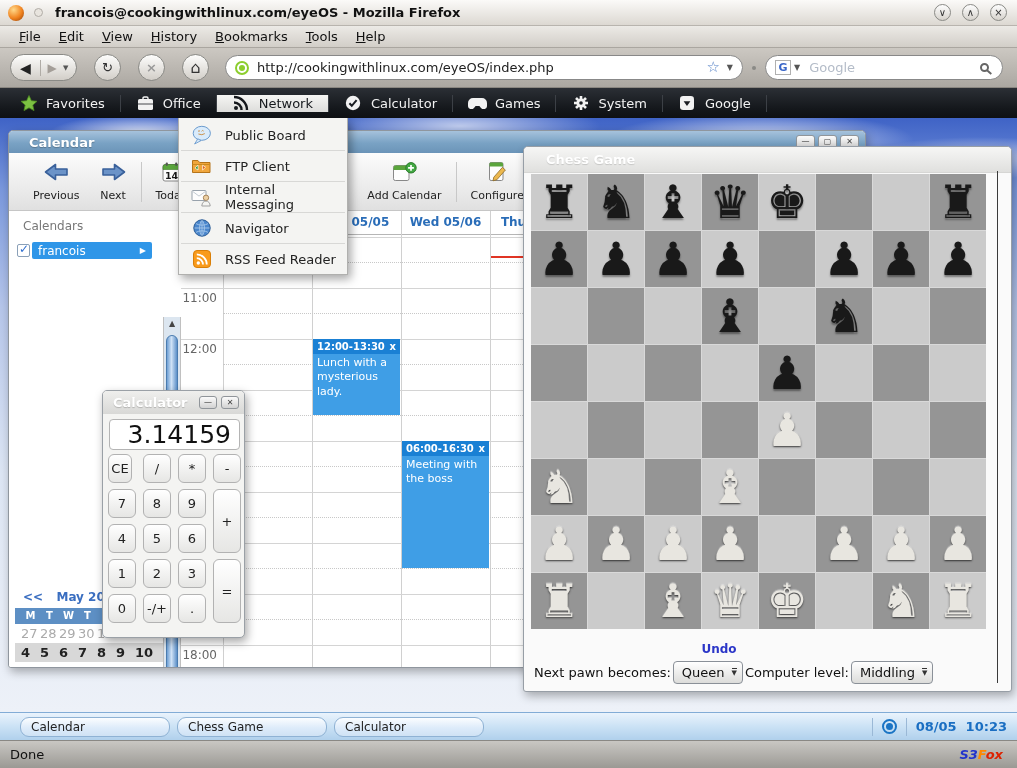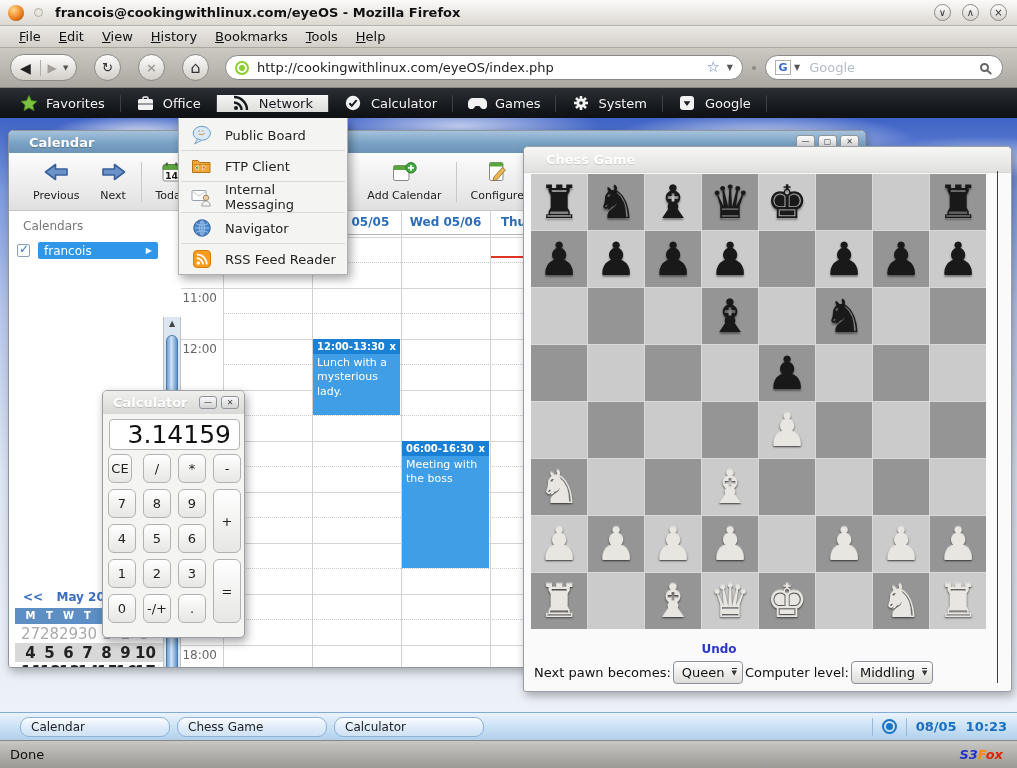--- a/index.html
+++ b/index.html
@@ -70,21 +70,21 @@
 .cal-titlebar{height:22px;border-radius:4px 4px 0 0;background:linear-gradient(#a6c2dc,#79a2c4 55%,#6b94b8);display:flex;align-items:center;padding-left:20px;color:#fff;font-weight:bold;text-shadow:0 1px 1px rgba(0,0,0,.25)}
 .cal-winbtns{position:absolute;right:6px;top:4px;display:flex;gap:3px}
 .mini-wbtn{width:19px;height:14px;border:1px solid #90959a;border-radius:3px;background:linear-gradient(#fbfbfb,#d2d2d2);font-size:8px;color:#444;display:flex;align-items:center;justify-content:center;line-height:1}
 .cal-toolbar{position:absolute;left:0;top:22px;right:0;height:58px;background:linear-gradient(#fcfcfc,#e9e9e9 70%,#e0e0e0);border-bottom:1px solid #c6c6c6;display:flex;align-items:center;padding-left:14px}
 .tb-item{display:flex;flex-direction:column;align-items:center;justify-content:center;gap:3px;padding:0 10px;font-size:11px;color:#222;height:100%}
 .tb-sep{width:1px;height:40px;background:#c8c8c8;margin:0 4px}
 .tb-gap{width:160px}
 .cal-body{position:absolute;left:0;top:80px;right:0;bottom:0;background:#fff;overflow:hidden;border-radius:0 0 3px 3px}
 .cal-sidebar{position:absolute;left:0;top:0;width:154px;bottom:0;background:#fff}
 .side-heading{position:absolute;left:14px;top:8px;color:#777;font-size:12px}
-.cal-row{position:absolute;left:8px;top:31px;display:flex;align-items:center;gap:8px}
+.cal-row{position:absolute;left:8px;top:31px;display:flex;align-items:center;gap:2px}
 .cb{width:13px;height:13px;border:1px solid #8aa0b8;border-radius:2px;background:#fff;position:relative}
 .cb::after{content:'✓';position:absolute;left:1px;top:-3px;font-size:12px;color:#2f6fd0;font-weight:bold}
 .cal-pill{width:120px;height:17px;background:#2f96e8;border-radius:2px;color:#fff;font-size:12px;display:flex;align-items:center;padding:0 6px}
 .cal-pill .arr{margin-left:auto;font-size:8px}
 .cal-scroll{position:absolute;left:154px;top:106px;width:18px;height:430px;background:#dce6f0;border-left:1px solid #c0c0c0;border-right:1px solid #c0c0c0}
 .scroll-up{position:absolute;top:2px;left:0;right:0;text-align:center;font-size:8px;color:#444}
 .scroll-thumb{position:absolute;left:2px;right:2px;top:18px;height:406px;border-radius:7px;background:linear-gradient(90deg,#6e9fd4,#cfe2f6 45%,#5d90c8);border:1px solid #4a7cb0}
 .cal-grid{position:absolute;left:172px;top:0;width:686px;height:456px;overflow:hidden}
 .day-header{position:absolute;top:0;height:23px;line-height:23px;text-align:center;color:#2a6db8;font-weight:bold;font-size:12px;white-space:nowrap}
 .grid-headline{position:absolute;left:0;top:23px;width:686px;height:1px;background:#b6b6b6}
@@ -96,21 +96,21 @@
 .event-header{height:15px;background:#1a80d4;font-size:10px;font-weight:bold;display:flex;align-items:center;padding:0 4px}
 .event-header .ex{margin-left:auto}
 .event-body{padding:2px 4px;font-size:11px;line-height:1.3}
 .nowline{position:absolute;height:2px;background:#e03424}
 .minical{position:absolute;left:6px;top:377px;width:148px}
 .mc-title{display:flex;align-items:center;height:18px;color:#3a6ec0;font-weight:bold;font-size:12px;padding:0 8px}
 .mc-month{flex:1;text-align:center}
 .mc-week{display:flex;height:16px;background:#5d8fc4;margin-top:2px;padding-left:6px}
 .mc-week span{width:19px;text-align:center;color:#fff;font-size:10px;font-weight:bold;line-height:16px}
 .mc-row{display:flex;height:19px;align-items:center;padding-left:6px}
-.mc-row span{width:19px;text-align:center;font-size:15px;color:#222;font-weight:bold}
+.mc-row span{width:19px;font-size:13px;color:#222;font-weight:bold}
 .mc-row.muted span{color:#aaa;font-weight:normal}
 .mc-row.selected{background:#d8d8d8}
 
 
 .calc-window{position:absolute;left:102px;top:390px;width:143px;height:248px;z-index:30;border-radius:5px;background:#f4f4f2;border:1px solid #9aa0a6;box-shadow:2px 4px 10px rgba(0,0,0,.35)}
 .calc-titlebar{height:23px;border-radius:4px 4px 0 0;background:linear-gradient(#efefed,#d8d8d6);display:flex;align-items:center;padding-left:10px;color:#fff;font-weight:bold;text-shadow:0 1px 1px rgba(0,0,0,.2)}
 .calc-btns{position:absolute;right:5px;top:5px;display:flex;gap:4px}
 .calc-display{position:absolute;left:6px;top:28px;width:131px;height:31px;background:#fff;border:1px solid #b4b4b4;border-radius:4px;font-size:25px;color:#111;text-align:right;padding:0 8px;line-height:29px}
 .calc-key{position:absolute;border:1px solid #b2b2b2;border-radius:6px;background:linear-gradient(#ffffff,#e6e6e4);font-size:13px;color:#222;display:flex;align-items:center;justify-content:center}
 

